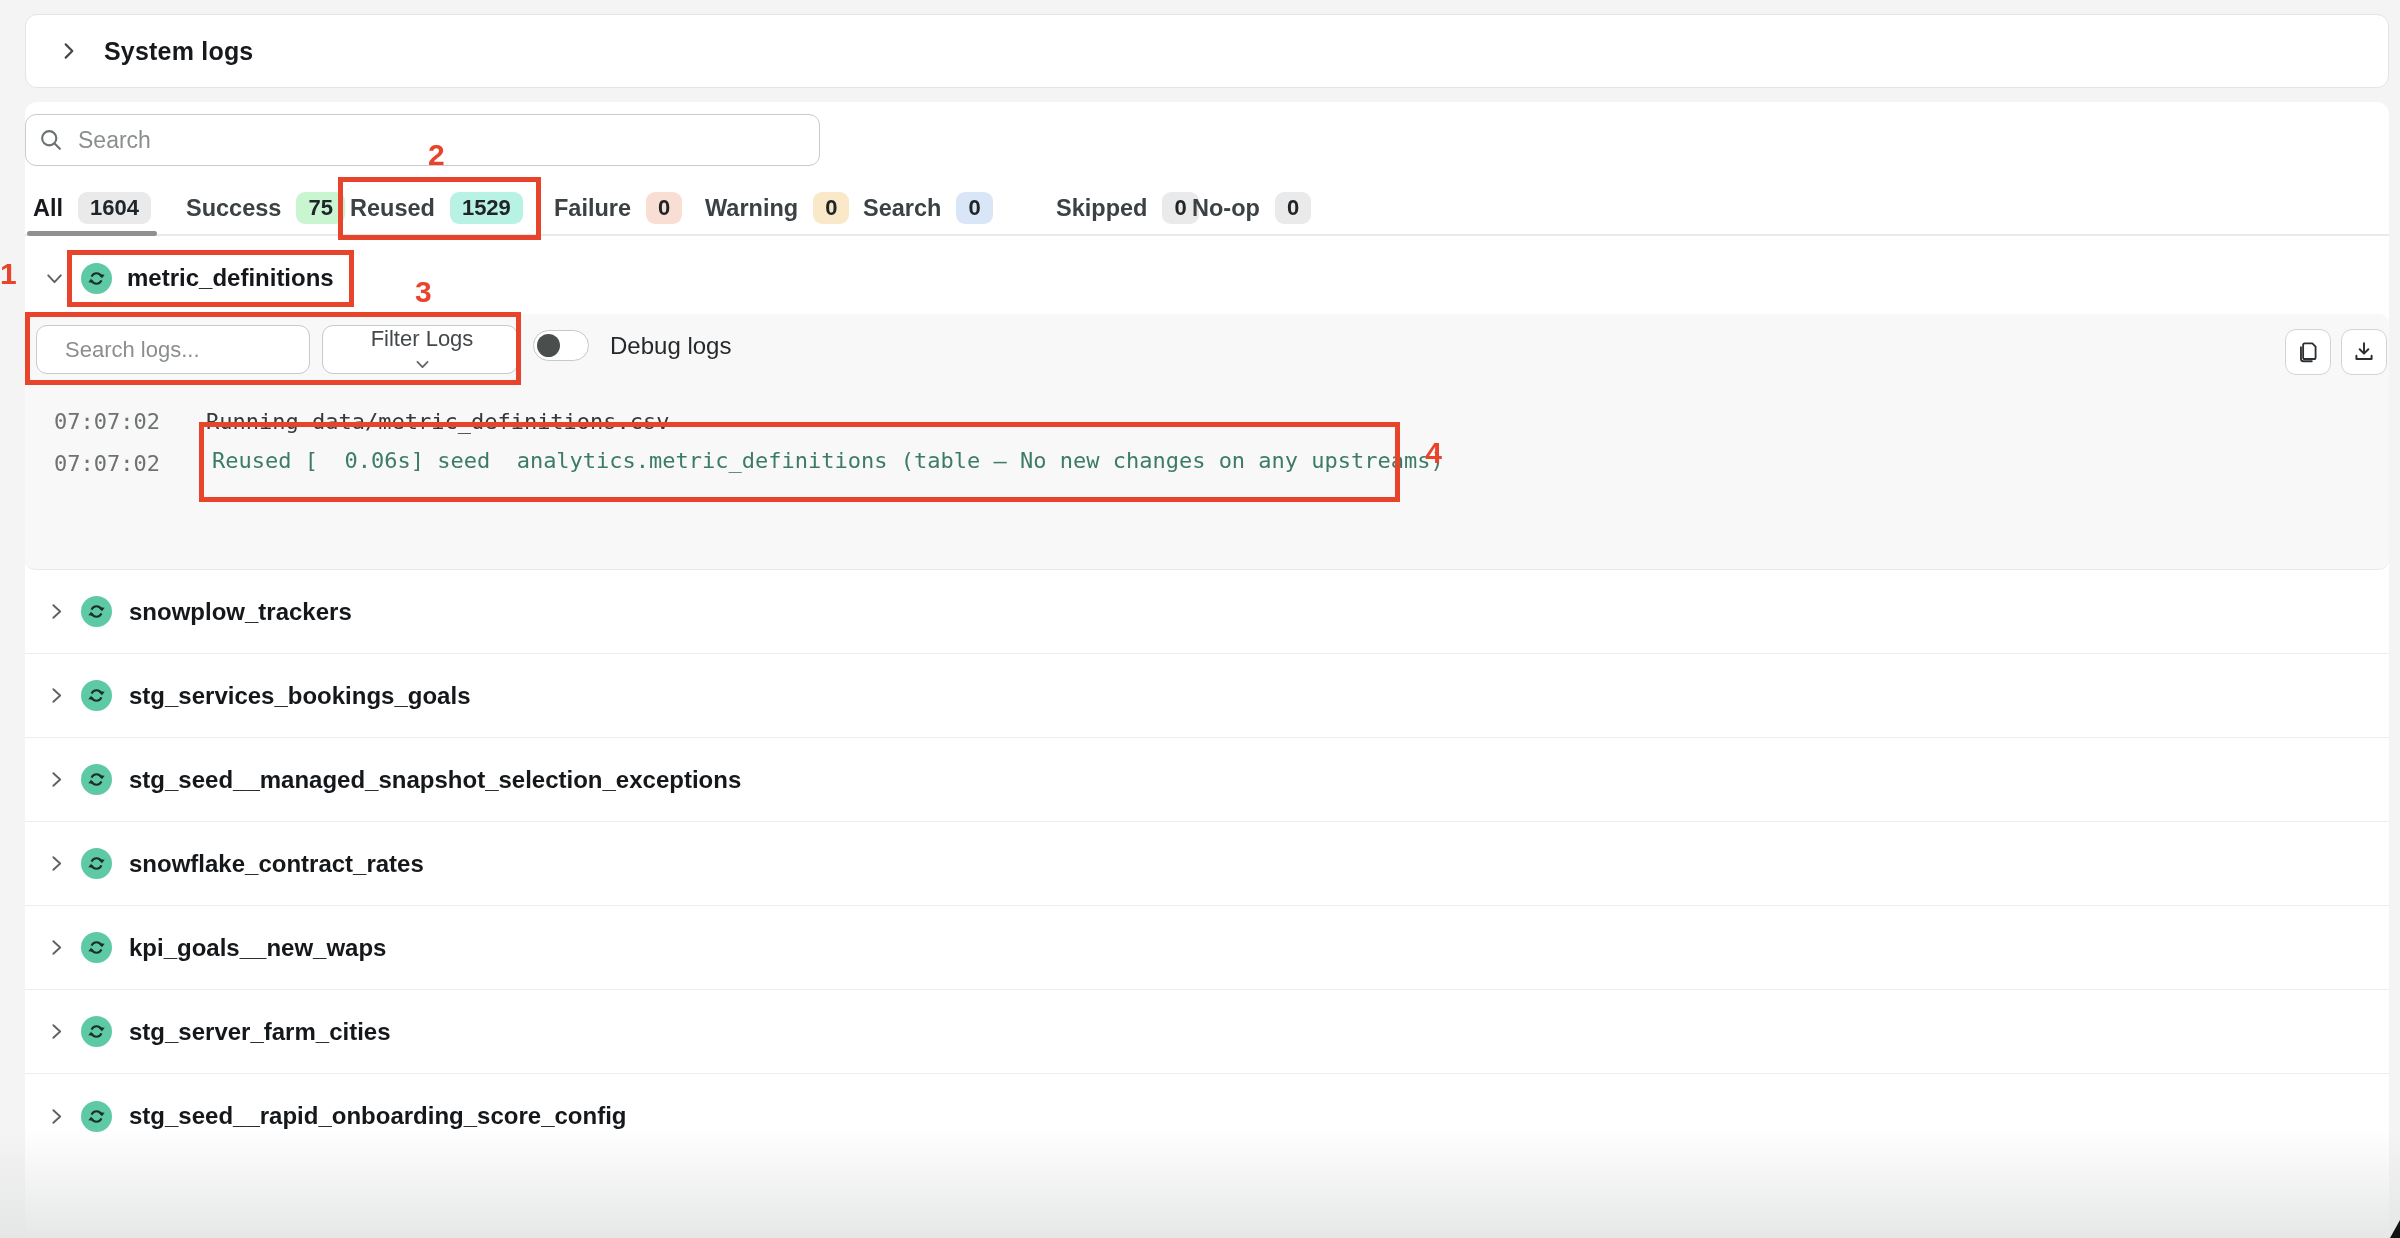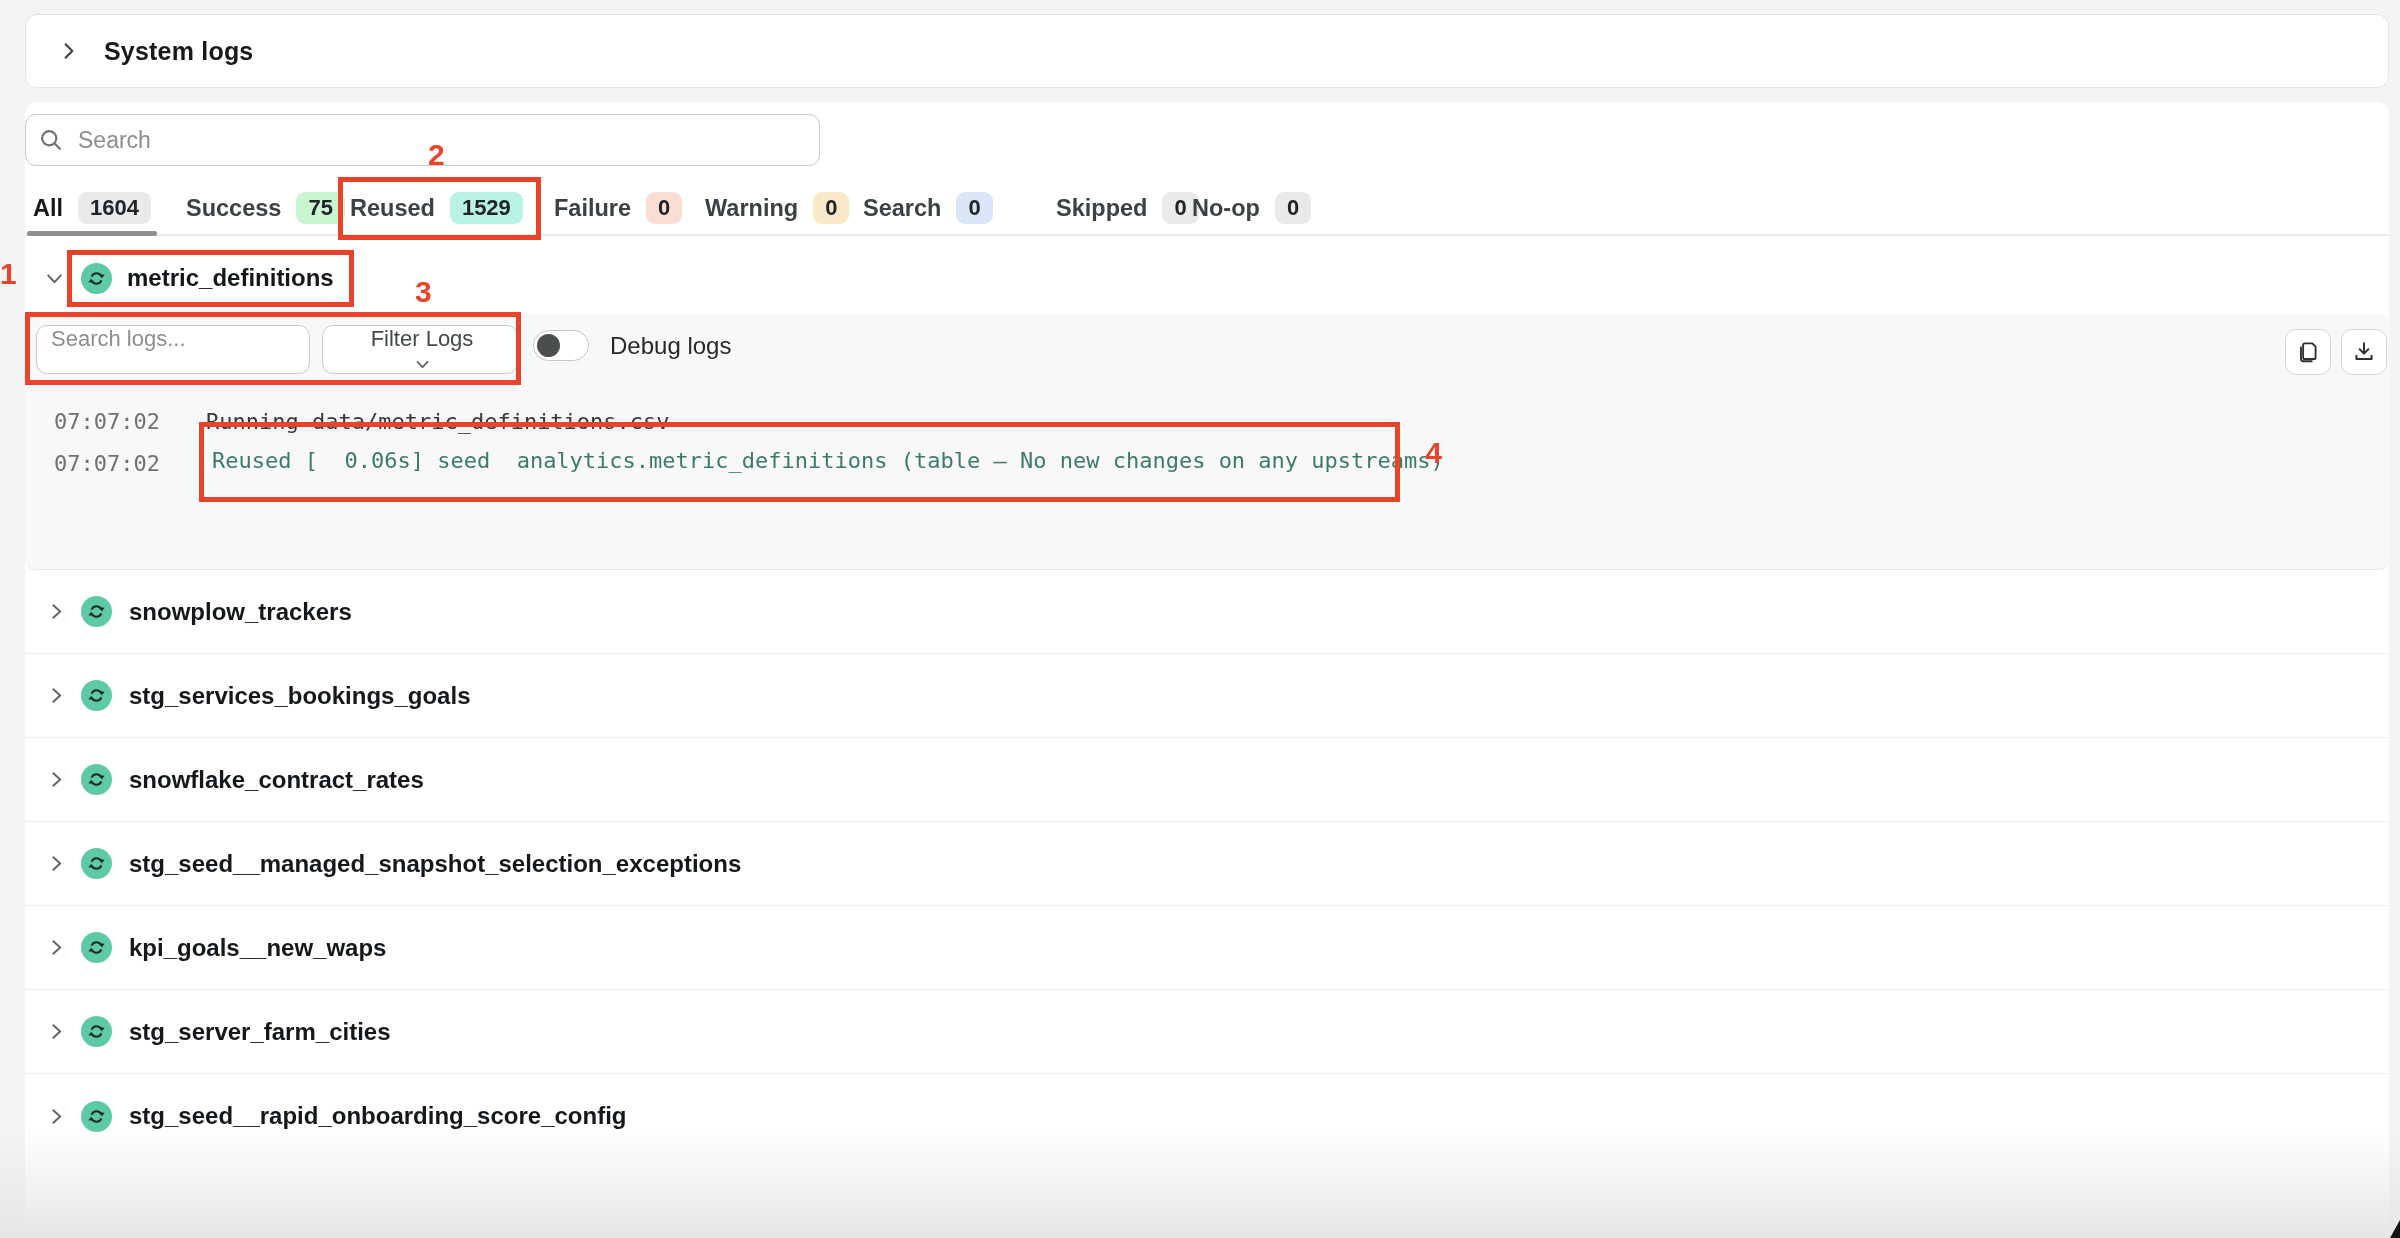--- a/index.html
+++ b/index.html
@@ -79,21 +79,21 @@
   .log-panel {
     position: absolute; left: 25px; top: 314px; width: 2364px; height: 256px;
     background: #f7f8f7; border-radius: 10px; border-bottom: 1.5px solid #e8eae8;
   }
   .controls-anchor {
     position: absolute; left: 0px; top: -2px; width: 496px; height: 73px;
   }
   .log-search {
     position: absolute; left: 11px; top: 13px; width: 274px; height: 49px;
     background: #fff; border: 1.5px solid #c8cbca; border-radius: 11px;
-    display: flex; align-items: flex-start; padding-left: 14px;
+    display: flex; align-items: center; padding-left: 28px;
   }
   .log-search input {
     border: none; outline: none; background: transparent; width: 230px;
     font-size: 22px; color: #3a3f3d; font-family: "Liberation Sans", sans-serif;
   }
   .log-search input::placeholder { color: #8a8f8d; }
   .filter-dropdown {
     position: absolute; left: 297px; top: 13px; width: 196px; height: 49px;
     background: #fff; border: 1.5px solid #c8cbca; border-radius: 11px;
     display: flex; align-items: center; justify-content: space-between;
@@ -354,38 +354,38 @@
           </svg>
     </span>
     <span class="status-icon">
       <svg width="21" height="21" viewBox="0 0 24 24">
         <path d="M6.4 9.9 A 6 6 0 0 1 17.6 9.9" fill="none" stroke="#1d2d27" stroke-width="2.4"></path>
         <polygon points="15.9,7.2 21.3,7.6 18.1,12.1" fill="#1d2d27"></polygon>
         <path d="M17.6 14.1 A 6 6 0 0 1 6.4 14.1" fill="none" stroke="#1d2d27" stroke-width="2.4"></path>
         <polygon points="8.1,16.8 2.7,16.4 5.9,11.9" fill="#1d2d27"></polygon>
       </svg>
     </span>
+    <span class="row-label">stg_seed__managed_snapshot_selection_exceptions</span>
+  </div>
+
+  <div class="row">
+    <span>
+      <svg width="21" height="21" viewBox="0 0 20 20">
+            <polyline points="7,4 13.5,10 7,16" fill="none" stroke="#5c6260" stroke-width="1.8" stroke-linecap="round" stroke-linejoin="round"></polyline>
+          </svg>
+    </span>
+    <span class="status-icon">
+      <svg width="21" height="21" viewBox="0 0 24 24">
+        <path d="M6.4 9.9 A 6 6 0 0 1 17.6 9.9" fill="none" stroke="#1d2d27" stroke-width="2.4"></path>
+        <polygon points="15.9,7.2 21.3,7.6 18.1,12.1" fill="#1d2d27"></polygon>
+        <path d="M17.6 14.1 A 6 6 0 0 1 6.4 14.1" fill="none" stroke="#1d2d27" stroke-width="2.4"></path>
+        <polygon points="8.1,16.8 2.7,16.4 5.9,11.9" fill="#1d2d27"></polygon>
+      </svg>
+    </span>
     <span class="row-label">snowflake_contract_rates</span>
-  </div>
-
-  <div class="row">
-    <span>
-      <svg width="21" height="21" viewBox="0 0 20 20">
-            <polyline points="7,4 13.5,10 7,16" fill="none" stroke="#5c6260" stroke-width="1.8" stroke-linecap="round" stroke-linejoin="round"></polyline>
-          </svg>
-    </span>
-    <span class="status-icon">
-      <svg width="21" height="21" viewBox="0 0 24 24">
-        <path d="M6.4 9.9 A 6 6 0 0 1 17.6 9.9" fill="none" stroke="#1d2d27" stroke-width="2.4"></path>
-        <polygon points="15.9,7.2 21.3,7.6 18.1,12.1" fill="#1d2d27"></polygon>
-        <path d="M17.6 14.1 A 6 6 0 0 1 6.4 14.1" fill="none" stroke="#1d2d27" stroke-width="2.4"></path>
-        <polygon points="8.1,16.8 2.7,16.4 5.9,11.9" fill="#1d2d27"></polygon>
-      </svg>
-    </span>
-    <span class="row-label">stg_seed__managed_snapshot_selection_exceptions</span>
   </div>
 
 
   <div class="row">
     <span>
       <svg width="21" height="21" viewBox="0 0 20 20">
             <polyline points="7,4 13.5,10 7,16" fill="none" stroke="#5c6260" stroke-width="1.8" stroke-linecap="round" stroke-linejoin="round"></polyline>
           </svg>
     </span>
     <span class="status-icon">

